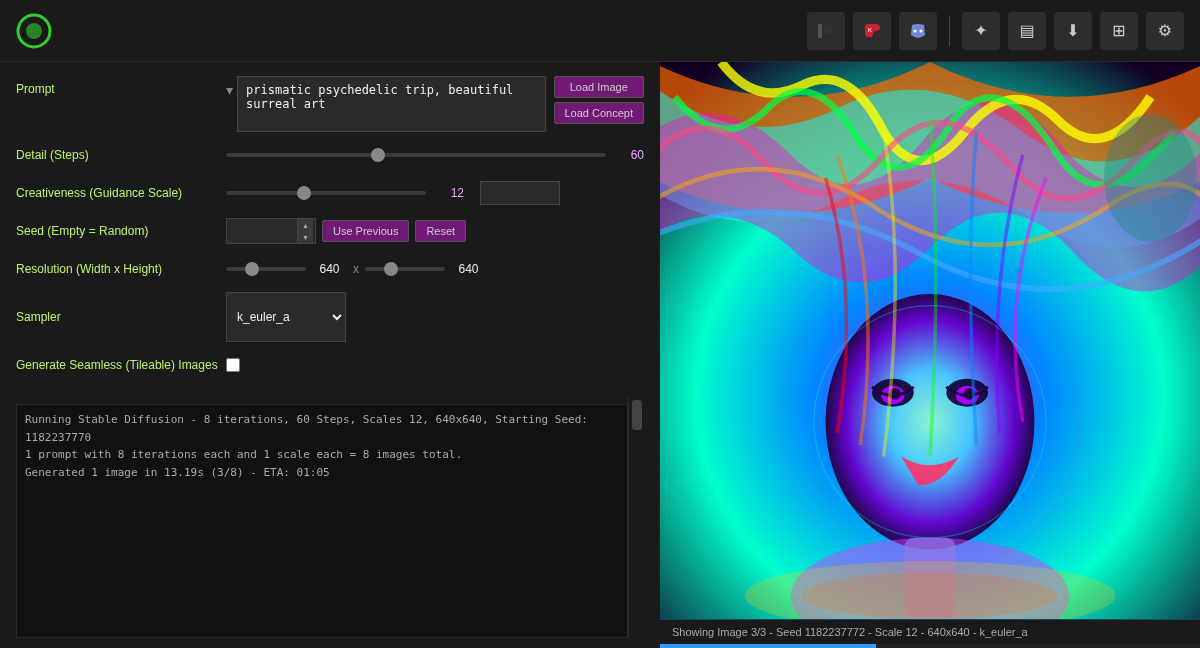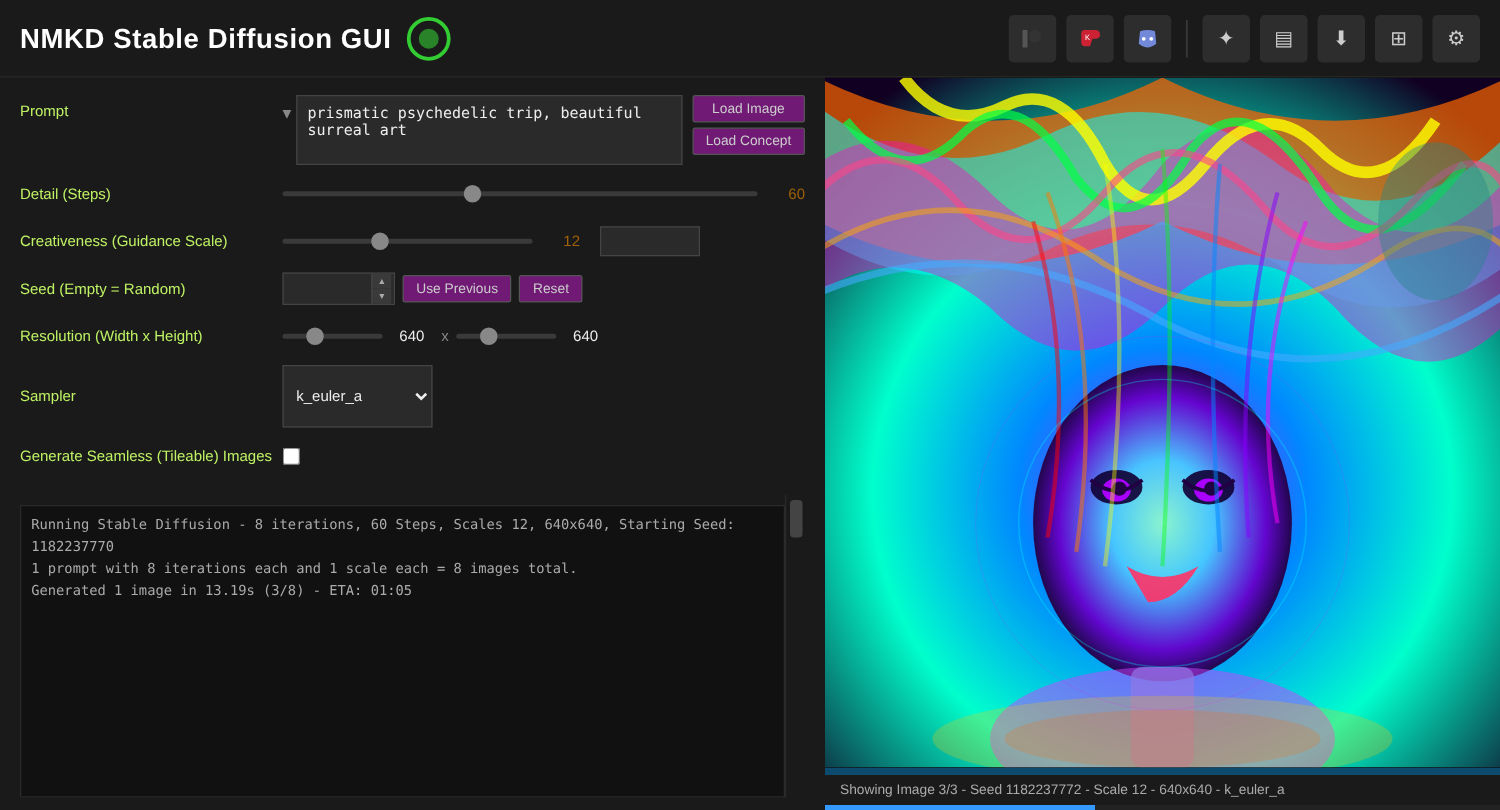--- a/index.html
+++ b/index.html
@@ -189,21 +189,21 @@
     }
     .slider::-webkit-slider-thumb {
       -webkit-appearance: none;
       width: 14px;
       height: 14px;
       background: #888;
       border-radius: 50%;
       cursor: pointer;
     }
     .slider-value {
-      color: #a16207;
+      color: #f0abfc;
       width: 30px;
       text-align: right;
       font-size: 12px;
     }
     .guidance-box {
       width: 80px;
       height: 24px;
       background: #2a2a2a;
       border: 1px solid #444;
       margin-left: 8px;
@@ -299,21 +299,21 @@
       position: relative;
     }
     .image-status-bar {
       background: #1a1a1a;
       padding: 6px 12px;
       font-size: 11px;
       color: #aaa;
       display: flex;
       align-items: center;
       justify-content: space-between;
-      border-top: 6px solid #0c4a6e;
+      border-top: 1px solid #0c4a6e;
     }
     .image-actions {
       display: flex;
       align-items: center;
       gap: 8px;
       padding: 8px 12px;
       background: #1a1a1a;
       border-top: 1px solid #2a2a2a;
     }
     .action-btn {
@@ -368,21 +368,20 @@
       border-radius: 3px;
       margin-top: 4px;
     }
   </style>
 </head>
 <body>
 
 <div class="app-container">
   <div class="title-bar">
     <div class="title-left">
-      <span class="app-title">NMKD Stable Diffusion GUI</span>
 
       <svg class="title-logo" viewBox="0 0 36 36">
         <circle cx="18" cy="18" r="16" fill="none" stroke="#33cc33" stroke-width="3"></circle>
         <circle cx="18" cy="18" r="8" fill="#33cc33" opacity="0.6"></circle>
       </svg>
     </div>
     <div class="title-icons">
       <button class="title-icon-btn patreon" title="Patreon">
         <svg width="20" height="20" viewBox="0 0 20 20">
           <circle cx="12" cy="8" r="5" fill="#333"></circle>

